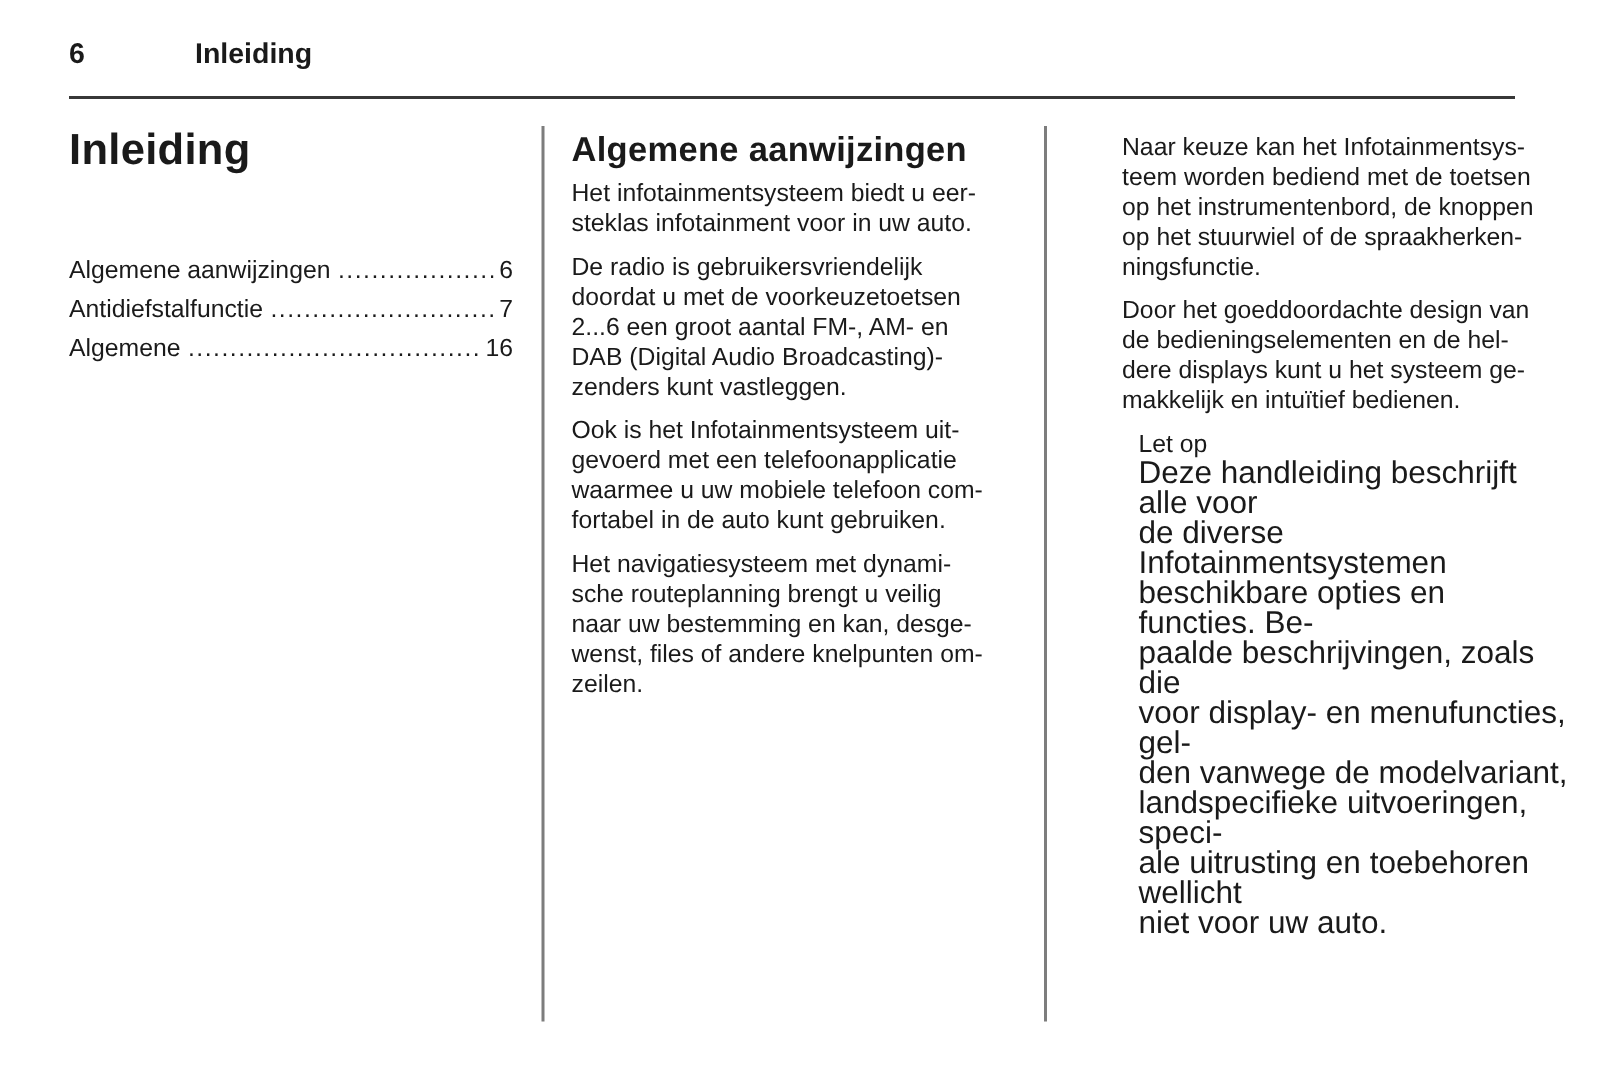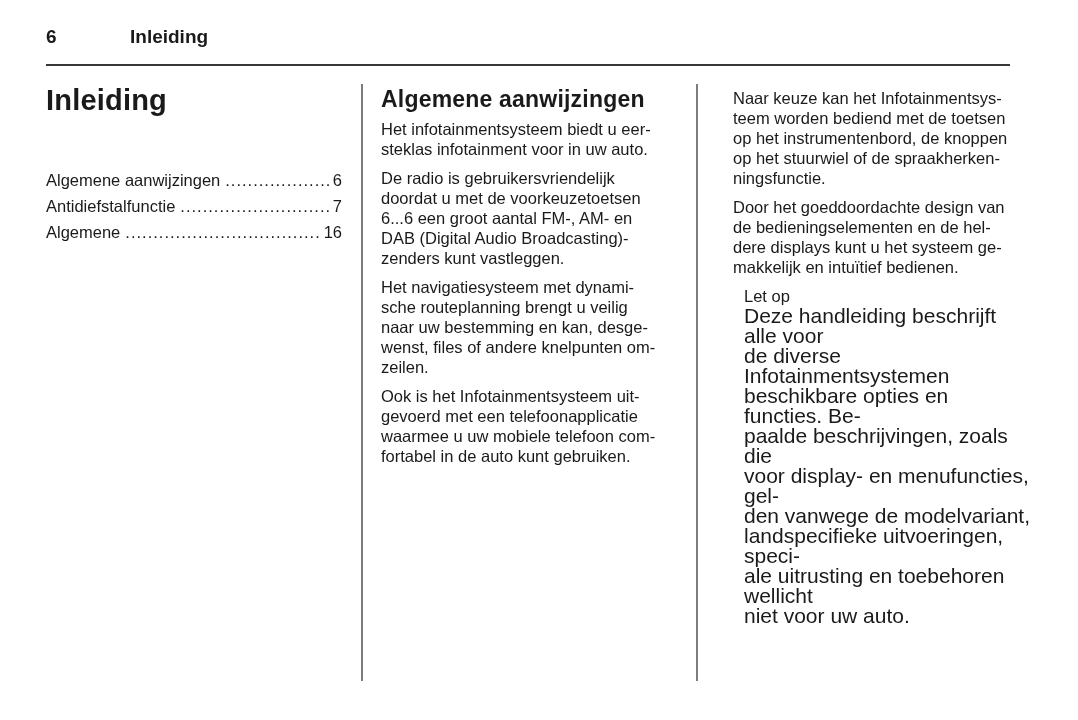--- a/index.html
+++ b/index.html
@@ -32,21 +32,21 @@
     position: absolute; top: 84px; height: 597px; width: 2px;
     background: #7d7d7d;
   }
   .vdivider.first  { left: 361px; }
   .vdivider.second { left: 696px; }
 
   
   .col { position: absolute; top: 84px; }
   .col-left  { left: 46px;  width: 296px; }
   .col-mid   { left: 381px; top: 86px; width: 302px; }
-  .col-right { left: 733px; top: 88px; width: 298px; }
+  .col-right { left: 748px; top: 88px; width: 298px; }
 
   .doc-title {
     font-size: 29px; font-weight: bold; line-height: 32px;
     letter-spacing: 0.2px;
   }
   .toc { margin-top: 51px; }
   .toc-row {
     display: flex; align-items: baseline;
     font-size: 16.5px; line-height: 26px; white-space: nowrap;
   }
@@ -113,32 +113,32 @@
       </nav>
   </section>
 
   <section class="col col-mid">
     <h2 class="section-heading">Algemene aanwijzingen</h2>
     <div>
         <p class="body-para">Het infotainmentsysteem biedt u eer-
 steklas infotainment voor in uw auto.</p>
         <p class="body-para">De radio is gebruikersvriendelijk
 doordat u met de voorkeuzetoetsen
-6...6 een groot aantal FM-, AM- en
+2...6 een groot aantal FM-, AM- en
 DAB (Digital Audio Broadcasting)-
 zenders kunt vastleggen.</p>
+        <p class="body-para">Ook is het Infotainmentsysteem uit-
+gevoerd met een telefoonapplicatie
+waarmee u uw mobiele telefoon com-
+fortabel in de auto kunt gebruiken.</p>
         <p class="body-para">Het navigatiesysteem met dynami-
 sche routeplanning brengt u veilig
 naar uw bestemming en kan, desge-
 wenst, files of andere knelpunten om-
 zeilen.</p>
-        <p class="body-para">Ook is het Infotainmentsysteem uit-
-gevoerd met een telefoonapplicatie
-waarmee u uw mobiele telefoon com-
-fortabel in de auto kunt gebruiken.</p>
       </div>
   </section>
 
   <section class="col col-right">
     <div>
         <p class="body-para">Naar keuze kan het Infotainmentsys-
 teem worden bediend met de toetsen
 op het instrumentenbord, de knoppen
 op het stuurwiel of de spraakherken-
 ningsfunctie.</p>

